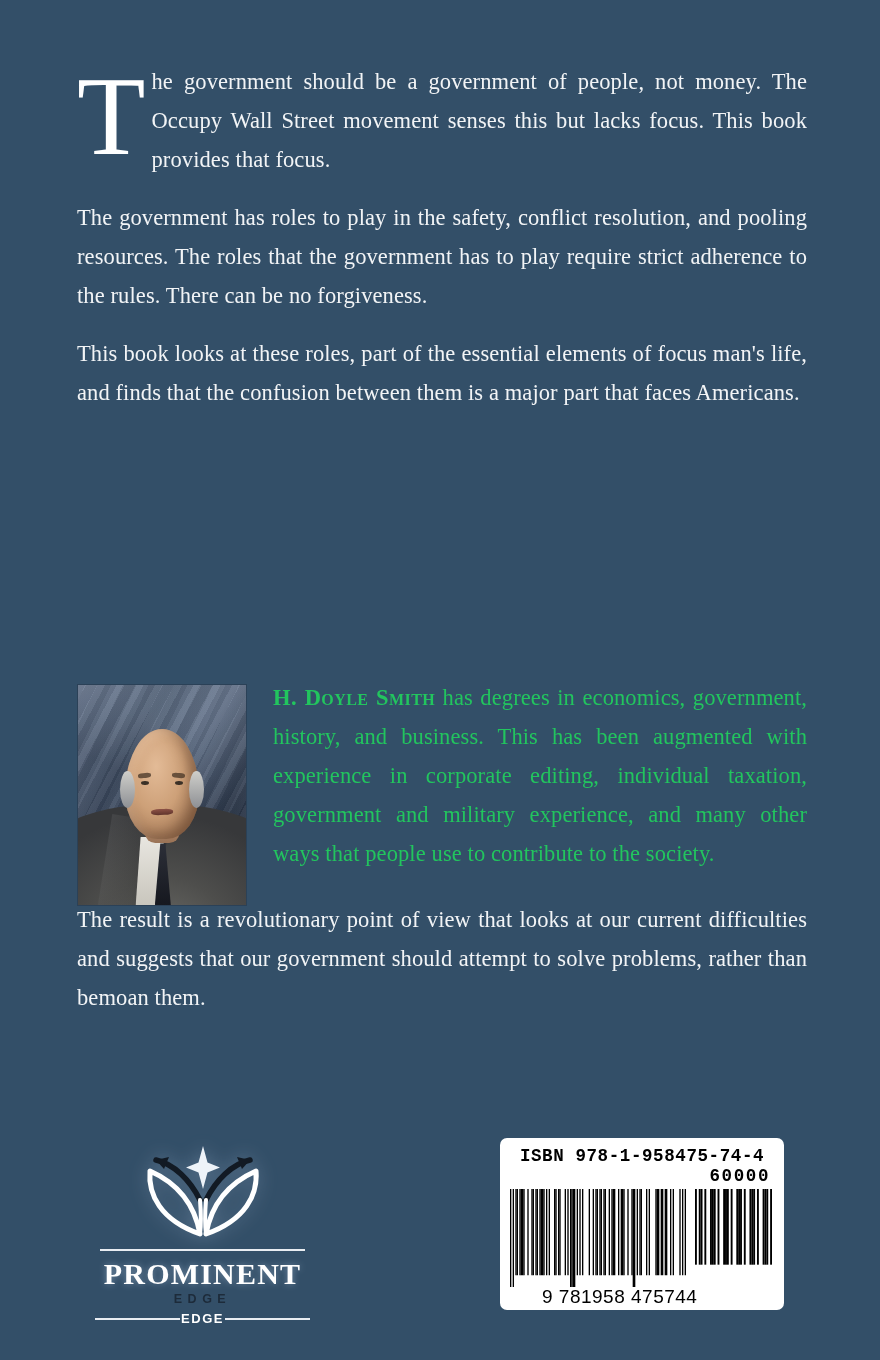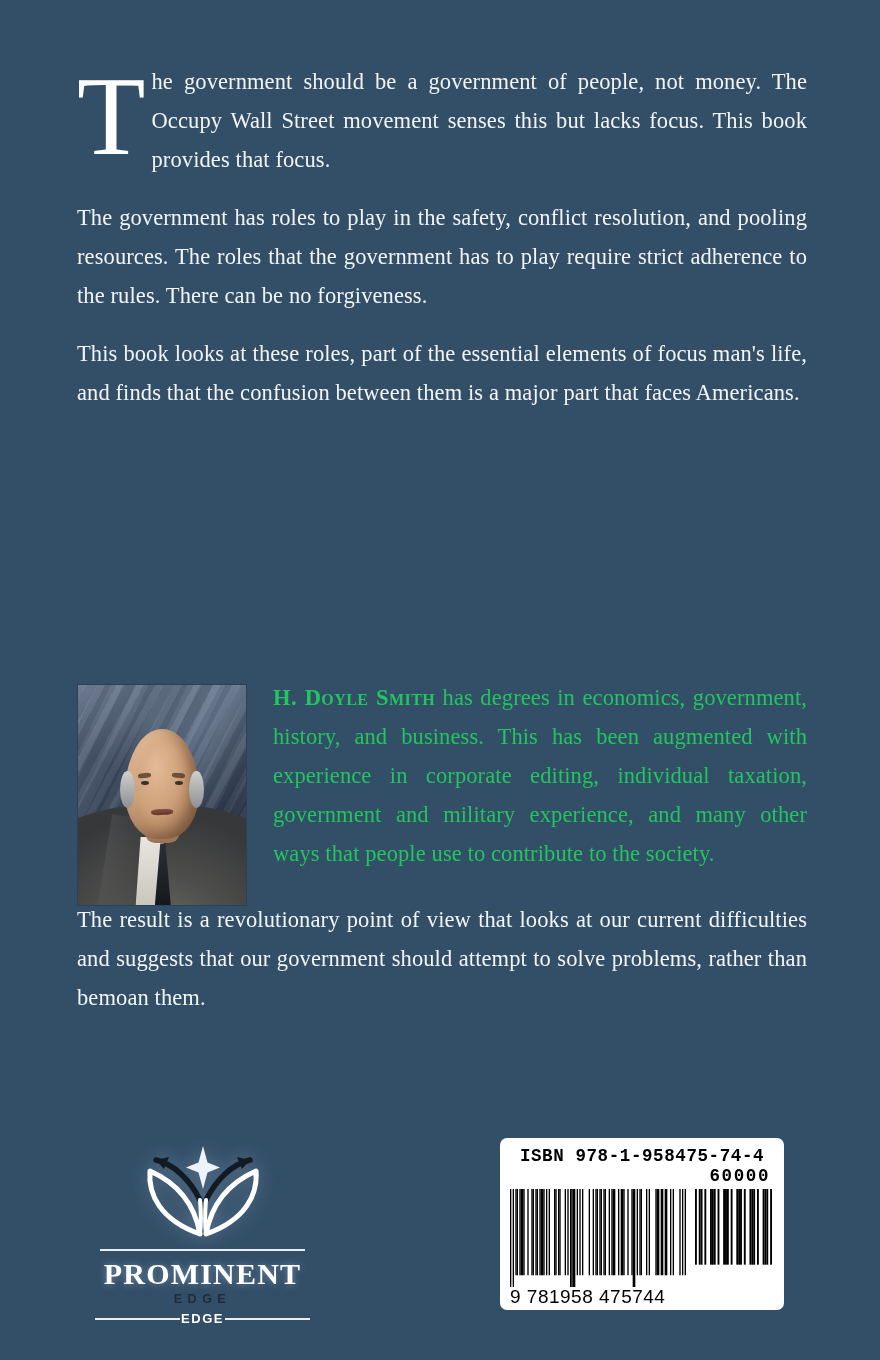--- a/index.html
+++ b/index.html
@@ -262,20 +262,21 @@
   .bars-addon { height:86px; flex:0 0 77px; }
   .bars-main svg, .bars-addon svg { display:block; width:100%; height:100%; }
   .barcode-digits {
     font-family:"Liberation Sans", sans-serif;
     font-size:19px;
     font-weight:400;
     color:#000;
     letter-spacing:.5px;
     margin-top:-1px;
     white-space:nowrap;
+    margin-left:32px;
   }
 </style>
 </head>
 <body>
 
 <div class="cover">
 
   <div class="text-col">
 
     <p class="para dropcap-para">

